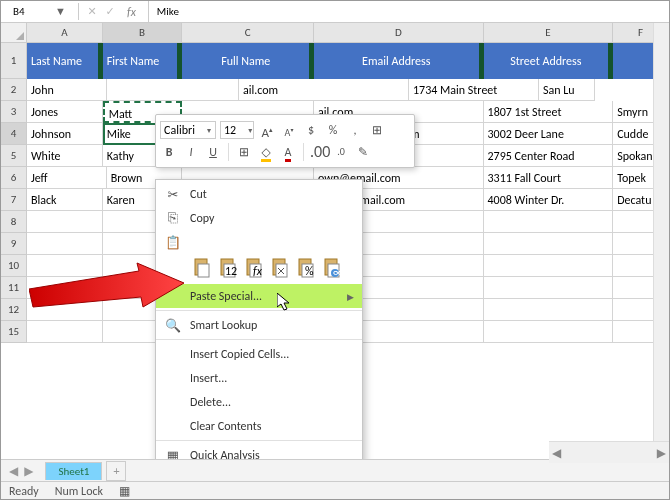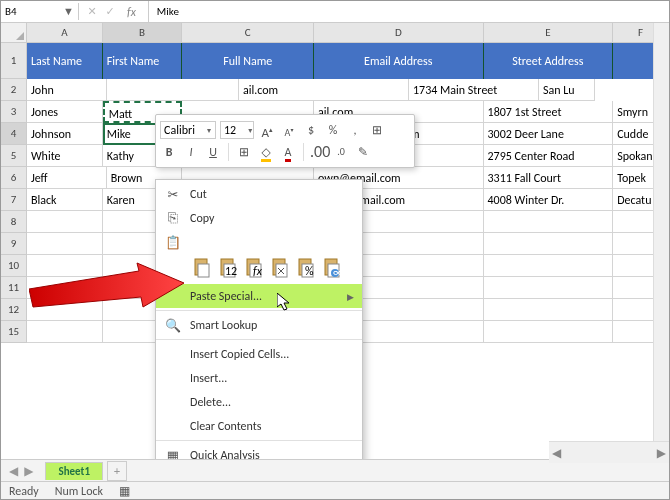--- a/index.html
+++ b/index.html
@@ -1,41 +1,41 @@
 <!DOCTYPE html>
 <html><head>
 <meta charset="utf-8">
 <style>
 *{box-sizing:border-box;margin:0;padding:0;font-family:Calibri,Arial,sans-serif;font-size:12px}
 body{background:#fff;width:670px;height:500px;overflow:hidden;position:relative;border:1px solid #999}
 .namebox-row{display:flex;align-items:center;height:22px;border-bottom:1px solid #ccc;background:#fff}
-.namebox{width:78px;border-right:1px solid #ccc;padding:2px 4px;display:flex;align-items:center;justify-content:space-between}
+.namebox{width:78px;border-right:1px solid #ccc;padding:2px 12px;display:flex;align-items:center;justify-content:space-between}
 .namebox span{font-size:11px}
 .dd{font-size:8px;color:#666}
 .fx-btns{display:flex;gap:4px;padding:0 6px;border-right:1px solid #ccc;height:100%;align-items:center}
 .fx-icon{width:14px;height:14px;display:inline-block;text-align:center;line-height:14px;color:#bbb;font-size:11px}
 .fx-label{font-style:italic;color:#888;padding:0 6px}
 .formula-bar{flex:1;padding:2px 8px;font-size:11px}
 .grid{position:relative}
 .col-headers{display:flex;height:20px;background:#f0f0f0}
 .corner{width:26px;border-right:1px solid #ccc;border-bottom:1px solid #ccc;background:#f0f0f0;position:relative}
 .corner::after{content:"";position:absolute;right:2px;bottom:2px;border-style:solid;border-width:0 0 8px 8px;border-color:transparent transparent #b0b0b0 transparent}
 .ch{border-right:1px solid #ccc;border-bottom:1px solid #ccc;text-align:center;line-height:20px;background:#e6e6e6;color:#444;font-size:11px}
 .ch.active{background:#d4d4d4}
 .row{display:flex;height:22px}
 .rh{width:26px;border-right:1px solid #ccc;border-bottom:1px solid #ccc;text-align:center;line-height:22px;background:#e6e6e6;color:#444;font-size:11px}
 .rh.active{background:#d4d4d4}
 .cell{border-right:1px solid #d4d4d4;border-bottom:1px solid #d4d4d4;padding:2px 4px;overflow:hidden;white-space:nowrap;line-height:18px;font-size:12px}
-.header-row .cell{background:#4472C4;color:#fff;font-weight:400;border-right:1px solid #14532d;border-bottom:none;height:36px;display:flex;align-items:center}
+.header-row .cell{background:#4472C4;color:#fff;font-weight:400;border-right:5px solid #14532d;border-bottom:none;height:36px;display:flex;align-items:center}
 .sel{outline:2px solid #217346;outline-offset:-2px;background:#fff}
 .marching{border:2px dashed #217346 !important}
 .w-a{width:76px}.w-b{width:80px}.w-c{width:132px}.w-d{width:170px}.w-e{width:130px}.w-f{width:56px}
 .sheet-tabs{position:absolute;bottom:18px;left:0;right:0;height:22px;background:#f3f3f3;display:flex;align-items:center;border-top:1px solid #ccc}
 .tab-nav{display:flex;gap:6px;padding:0 8px;color:#999;font-size:10px}
-.tab{background:#bef264;border:1px solid #ccc;border-bottom:none;padding:2px 12px;font-size:11px;font-weight:bold;color:#217346;margin-left:4px}
+.tab{background:#7dd3fc;border:1px solid #ccc;border-bottom:none;padding:2px 12px;font-size:11px;font-weight:normal;color:#217346;margin-left:4px}
 .tab-plus{width:20px;height:20px;border:1px solid #ccc;text-align:center;line-height:18px;margin-left:4px;color:#999}
 .status-bar{position:absolute;bottom:0;left:0;right:0;height:18px;background:#f3f3f3;display:flex;align-items:center;padding:0 8px;font-size:11px;color:#555;border-top:1px solid #ccc;gap:16px}
 .mini-toolbar{position:absolute;background:#fff;border:1px solid #c6c6c6;box-shadow:2px 2px 6px rgba(0,0,0,0.2);padding:4px;border-radius:2px;width:260px}
 .mini-row{display:flex;align-items:center;gap:4px;height:22px}
 .mt-sel{border:1px solid #ccc;padding:1px 3px;font-size:11px;display:flex;align-items:center;gap:12px}
 .mt-btn{width:18px;height:18px;text-align:center;line-height:18px;color:#555;font-size:12px}
 .mt-sep{width:1px;height:18px;background:#ddd;margin:0 2px}
 .context-menu{position:absolute;background:#fff;border:1px solid #c6c6c6;box-shadow:2px 2px 8px rgba(0,0,0,0.25);width:208px;padding:2px 0}
 .cm-item{display:flex;align-items:center;height:24px;padding:0 8px;gap:8px;font-size:12px;color:#333}
 .cm-item.hover{background:#bef264}

